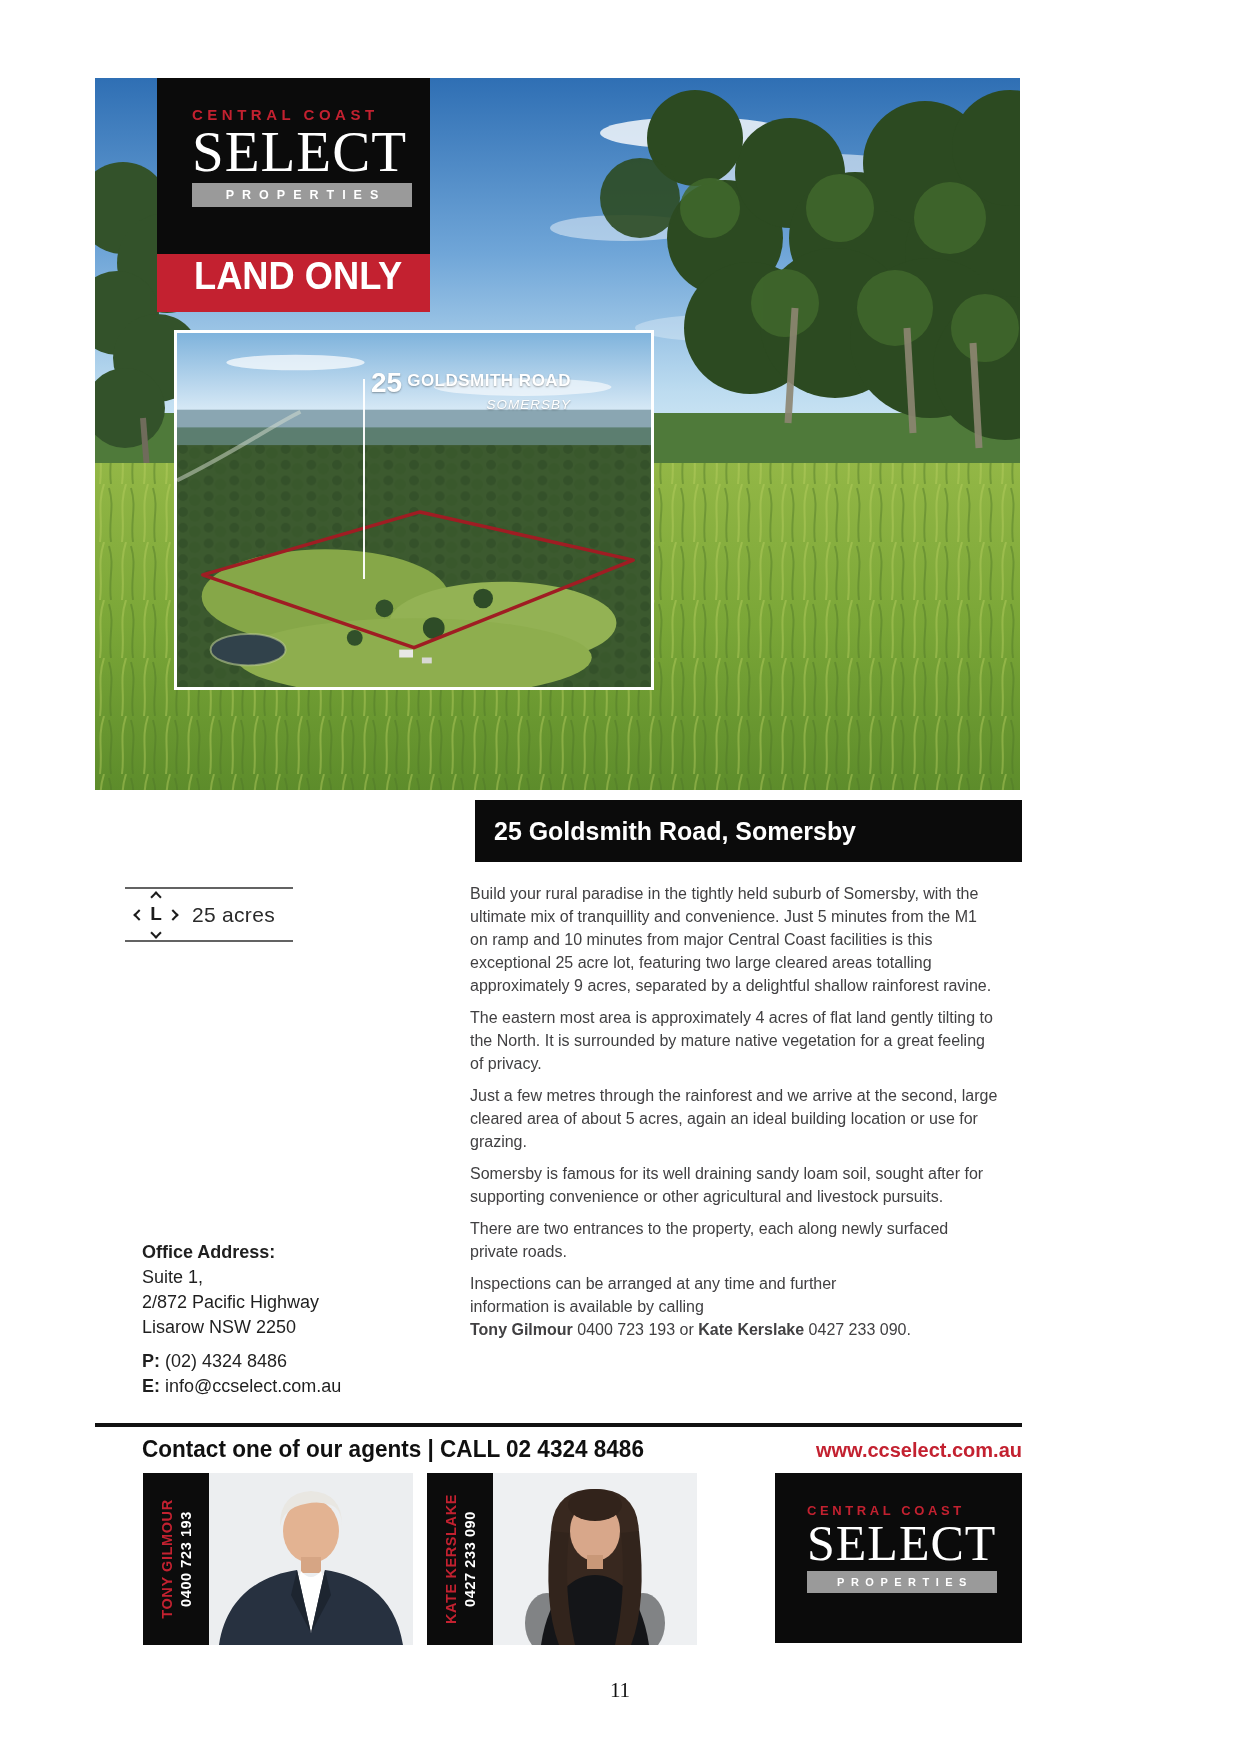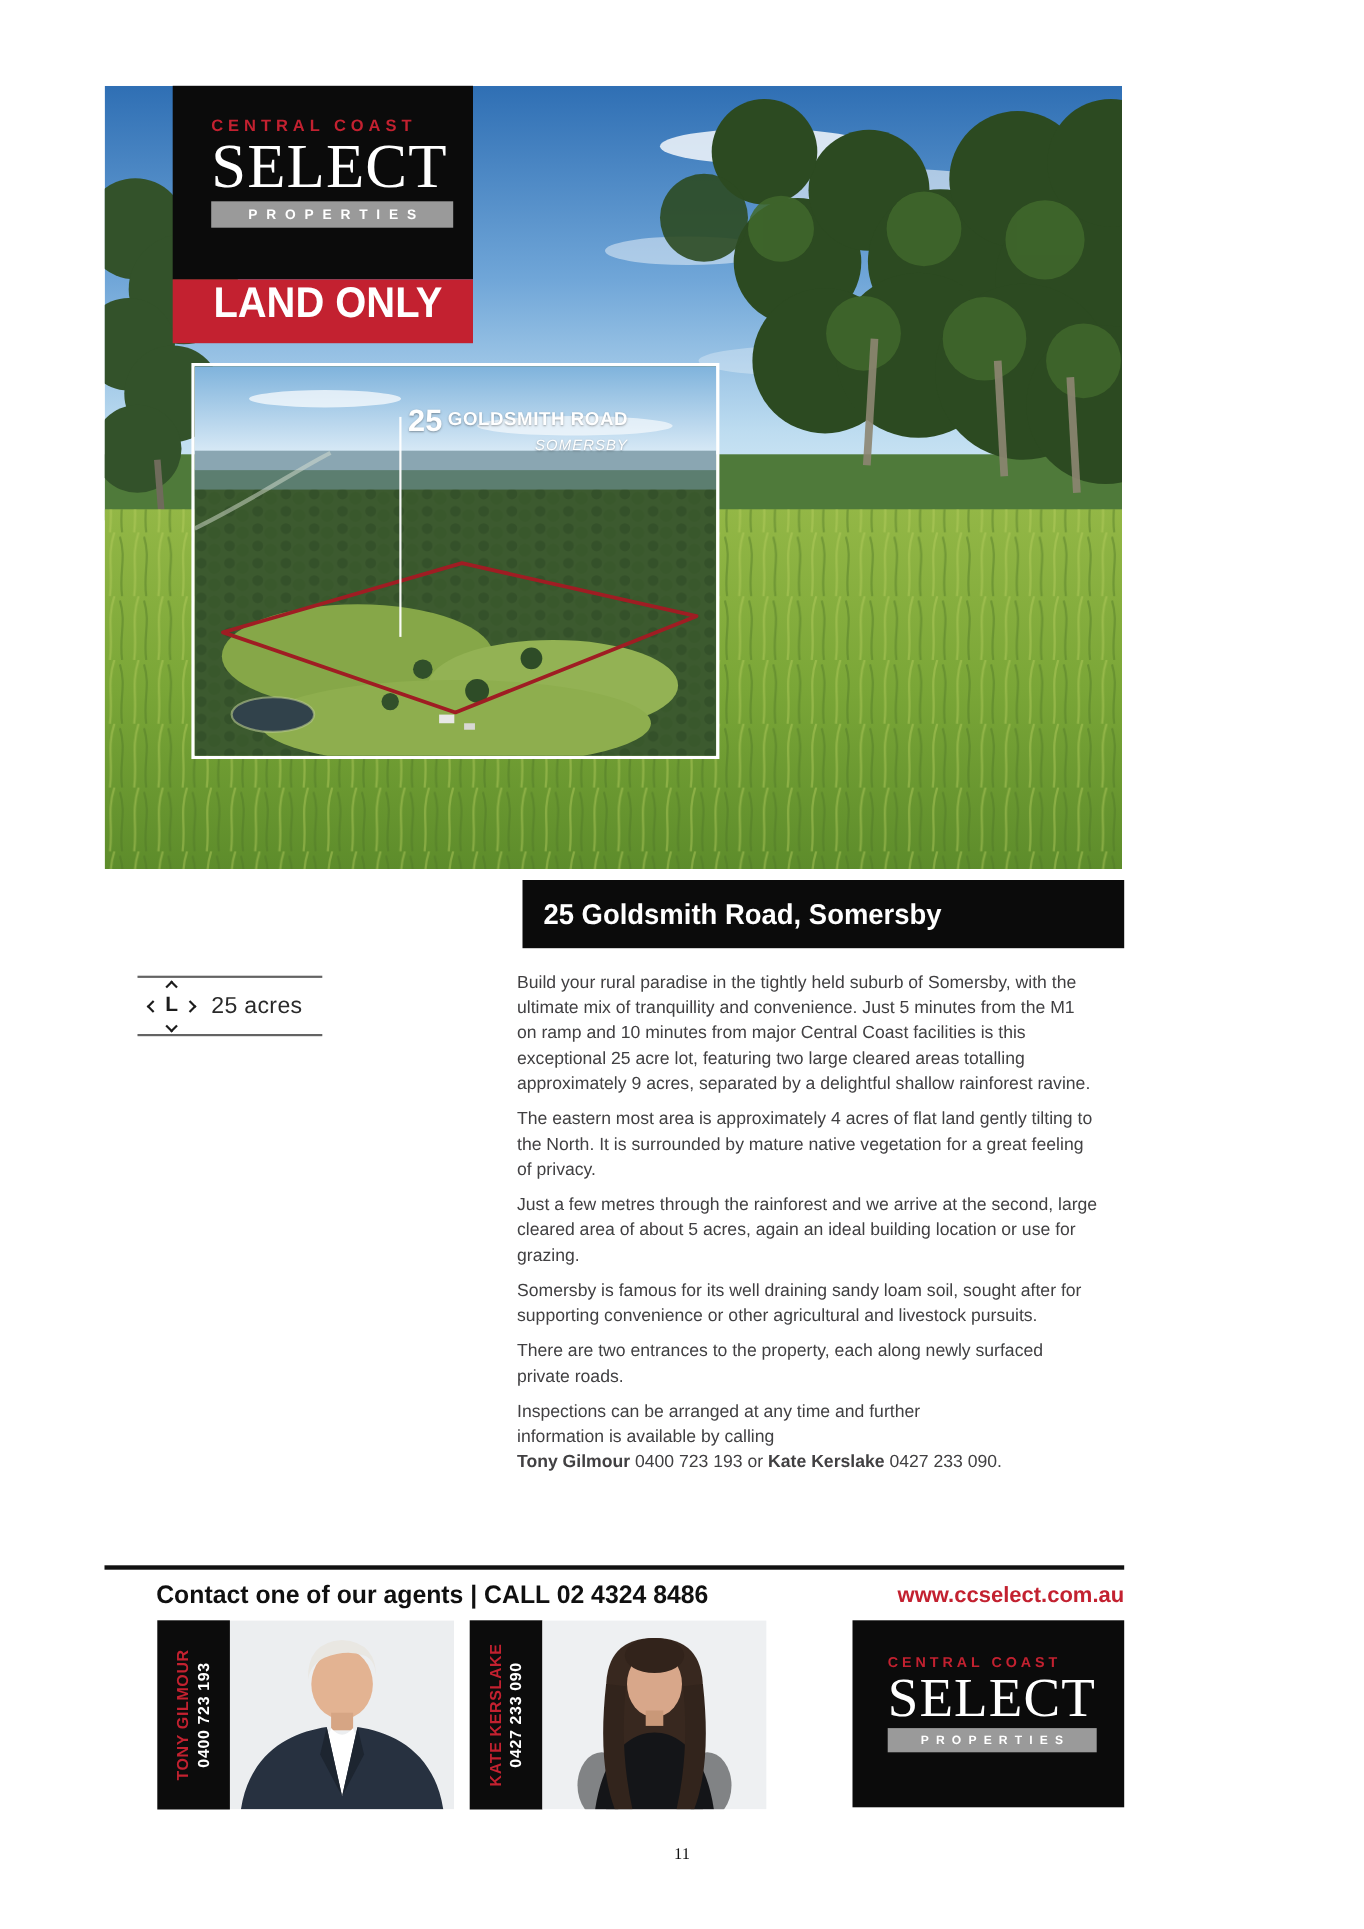--- a/index.html
+++ b/index.html
@@ -76,21 +76,21 @@
   .agent-card{position:absolute;top:1473px;width:270px;height:172px;}
   .agent-card.c1{left:143px;}
   .agent-card.c2{left:427px;}
   .agent-strip{position:absolute;left:0;top:0;width:66px;height:172px;background:#0c0c0c;}
   .agent-rot{position:absolute;left:-53px;top:53px;width:172px;height:66px;transform:rotate(-90deg);display:flex;flex-direction:column;align-items:center;justify-content:center;gap:3px;}
   .agent-name{color:var(--red);font-weight:bold;font-size:14.5px;letter-spacing:.6px;white-space:nowrap;}
   .agent-phone{color:#fff;font-weight:bold;font-size:14.5px;letter-spacing:.6px;white-space:nowrap;}
   .agent-photo{position:absolute;left:66px;top:0;width:204px;height:172px;overflow:hidden;}
   .agent-photo svg{display:block;width:100%;height:100%;}
   
-  .page-num{position:absolute;left:0;right:0;top:1678px;text-align:center;font-family:"Liberation Serif", serif;font-size:15px;color:#111;}
+  .page-num{position:absolute;left:0;right:0;top:1678px;text-align:center;font-family:"Liberation Serif", serif;font-size:21px;color:#111;}
 </style>
 </head>
 <body>
 
 <div class="page">
 
   <div class="hero">
     <svg viewBox="0 0 925 712" preserveAspectRatio="none">
       <defs>
         <linearGradient id="sky" x1="0" y1="0" x2="0" y2="1">
@@ -241,20 +241,34 @@
       <span>Inspections can be arranged at any time and further</span><br>
       <span>information is available by calling</span><br>
       <b>Tony Gilmour</b>
       <span>0400 723 193</span>
       <span>or</span>
       <b>Kate Kerslake</b>
       <span>0427 233 090.</span>
     </p>
   </div>
 
+  <div class="office">
+    <div class="bold">Office Address:</div>
+    <div>Suite 1,</div>
+    <div>2/872 Pacific Highway</div>
+    <div>Lisarow NSW 2250</div>
+    <div class="contact-row">
+      <span class="bold">P:</span>
+      <span>(02) 4324 8486</span>
+    </div>
+    <div>
+      <span class="bold">E:</span>
+      <a href="#">info@ccselect.com.au</a>
+    </div>
+  </div>
 
   <div class="footer-rule"></div>
   <div class="contact-line">Contact one of our agents | CALL 02 4324 8486</div>
   <a href="#" class="website">www.ccselect.com.au</a>
 
   <div class="agent-card c1">
     <div class="agent-strip">
       <div class="agent-rot">
         <span class="agent-name">TONY GILMOUR</span>
         <span class="agent-phone">0400 723 193</span>

